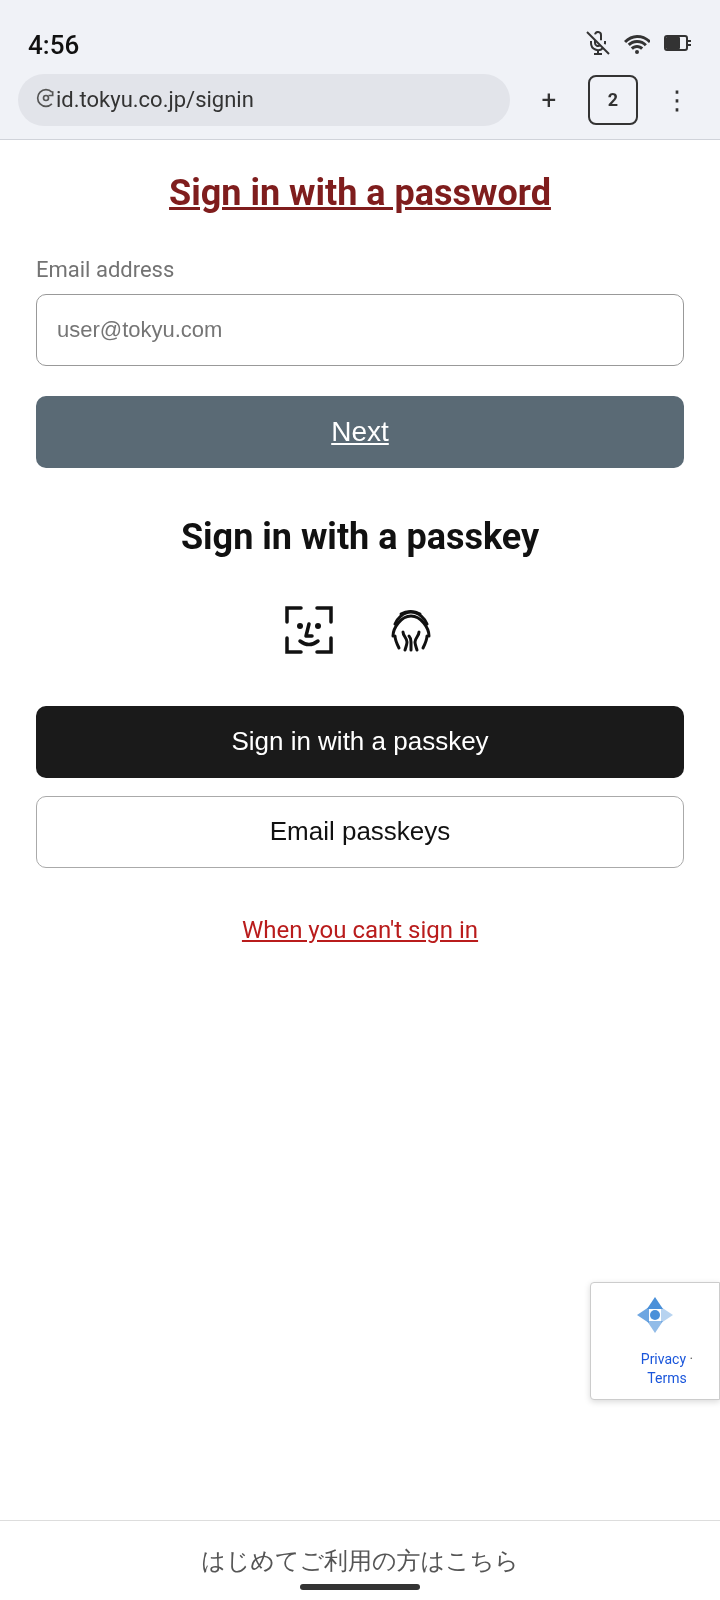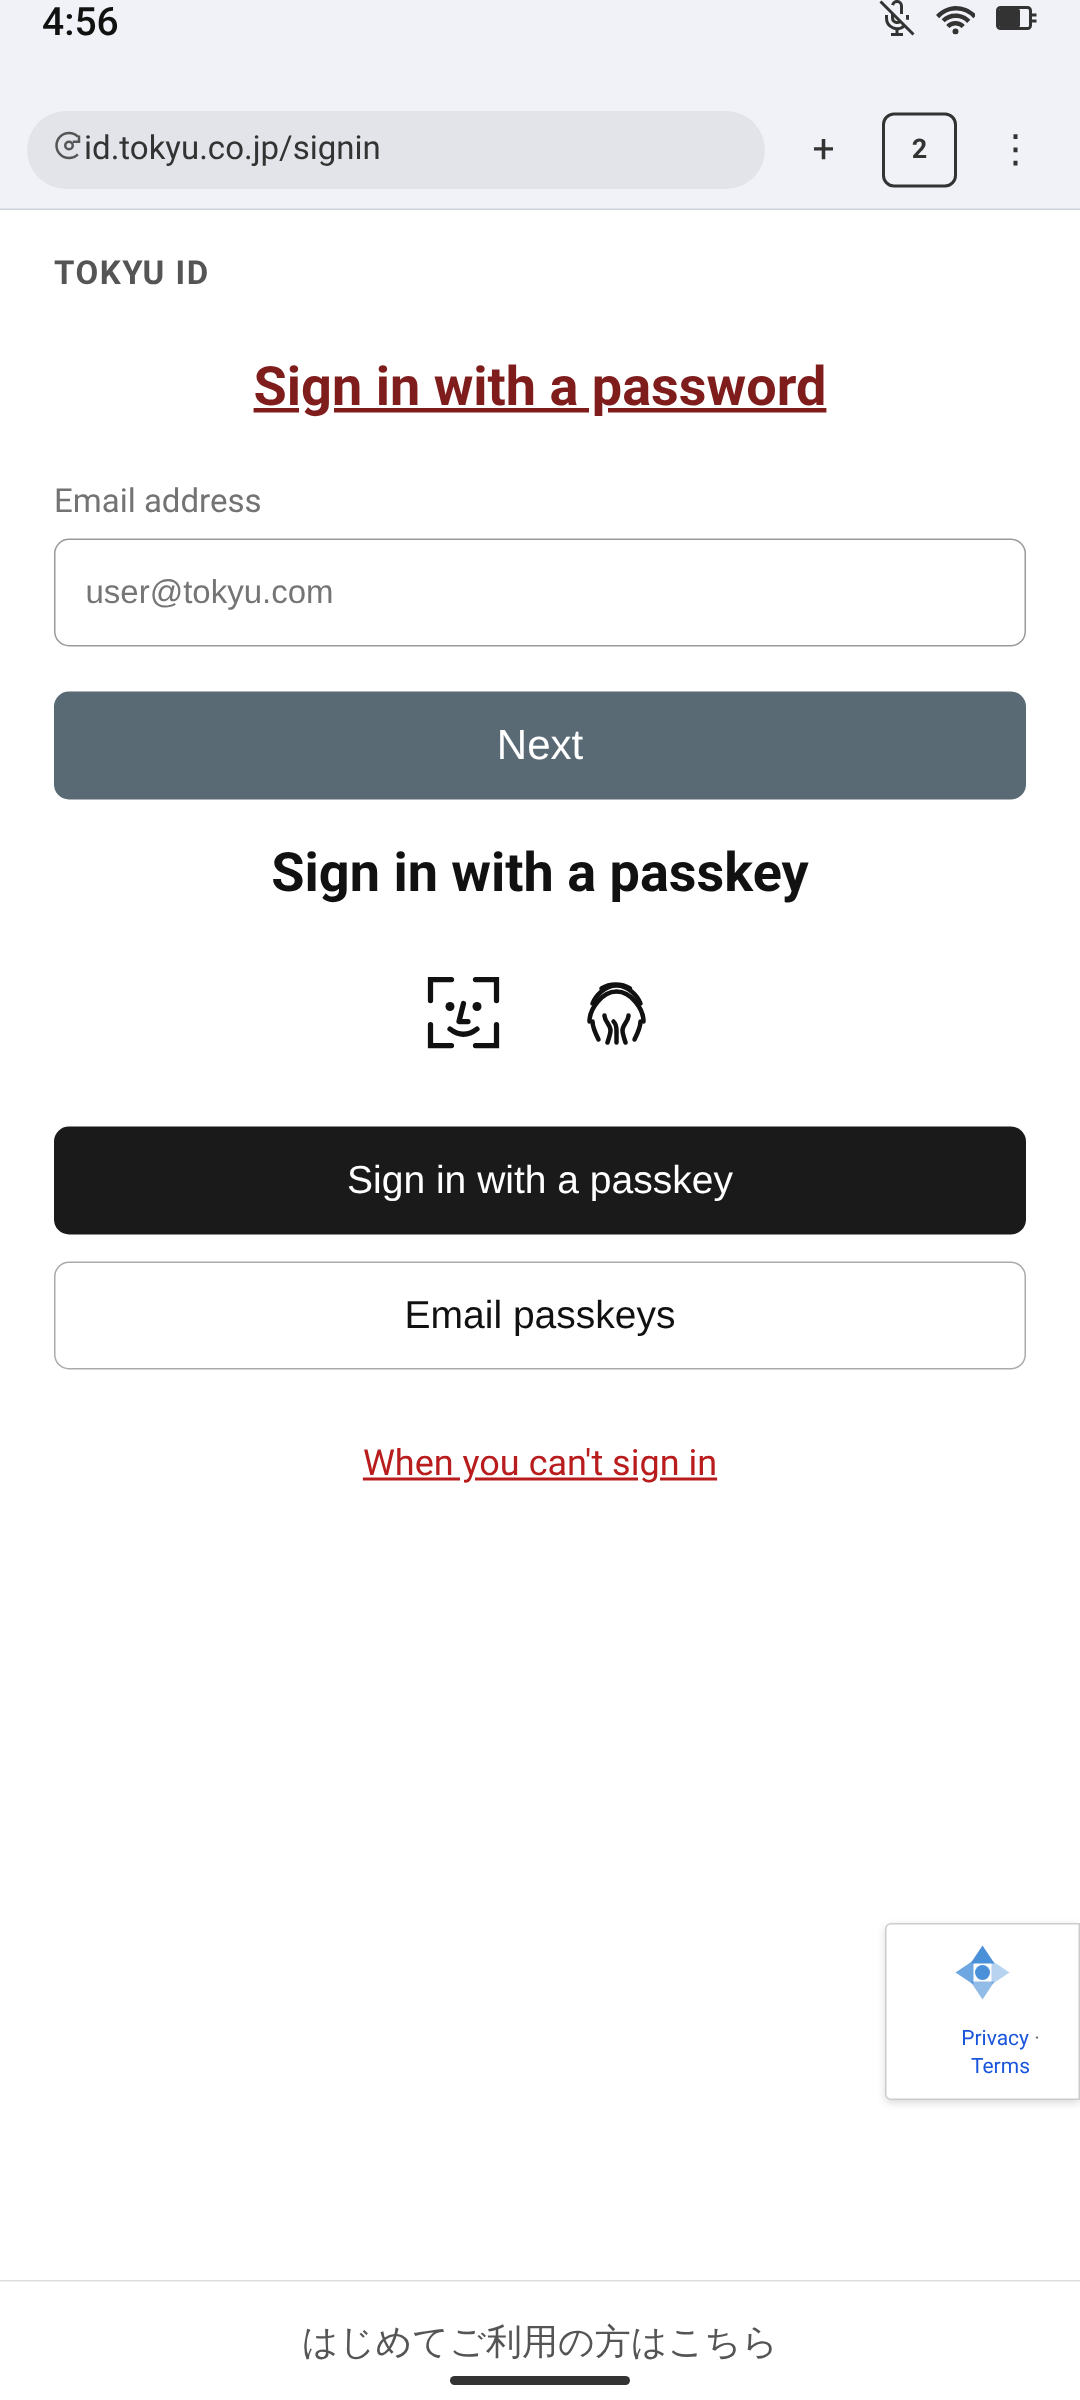--- a/index.html
+++ b/index.html
@@ -11,21 +11,21 @@
       font-family: -apple-system, BlinkMacSystemFont, 'Segoe UI', Roboto, sans-serif;
       display: flex;
       flex-direction: column;
     }
 
     
     .status-bar {
       background: #f0f2f7;
       height: 60px;
       display: flex;
-      align-items: flex-start;
+      align-items: flex-end;
       justify-content: space-between;
       padding: 0 28px;
     }
     .status-time {
       font-size: 26px;
       font-weight: 500;
       color: #111;
     }
     .status-icons {
       display: flex;
@@ -132,21 +132,22 @@
       width: 100%;
       height: 72px;
       background: #5a6a75;
       color: #fff;
       font-size: 28px;
       font-weight: 500;
       border: none;
       border-radius: 10px;
       cursor: pointer;
       margin-top: 30px;
-      margin-bottom: 28px;
+      margin-bottom: 48px;
+      text-decoration: underline;
     }
 
     .passkey-section-title {
       font-size: 36px;
       font-weight: 700;
       color: #111;
       text-align: center;
       margin-bottom: 36px;
     }
 
@@ -295,21 +296,20 @@
     </span>
     <span class="url-text">id.tokyu.co.jp/signin</span>
   </div>
   <div class="browser-btn">+</div>
   <div class="browser-btn tab-count-btn">2</div>
   <div class="browser-btn">⋮</div>
 </div>
 
 <div class="page-content">
 
-  <div class="brand-title">TOKYU ID</div>
 
   <div>
     <div class="section-title">Sign in with a password</div>
 
     <div class="field-label">Email address</div>
     <input class="email-input" type="email" placeholder="user@tokyu.com" style="">
 
     <button class="next-btn">Next</button>
   </div>
 

